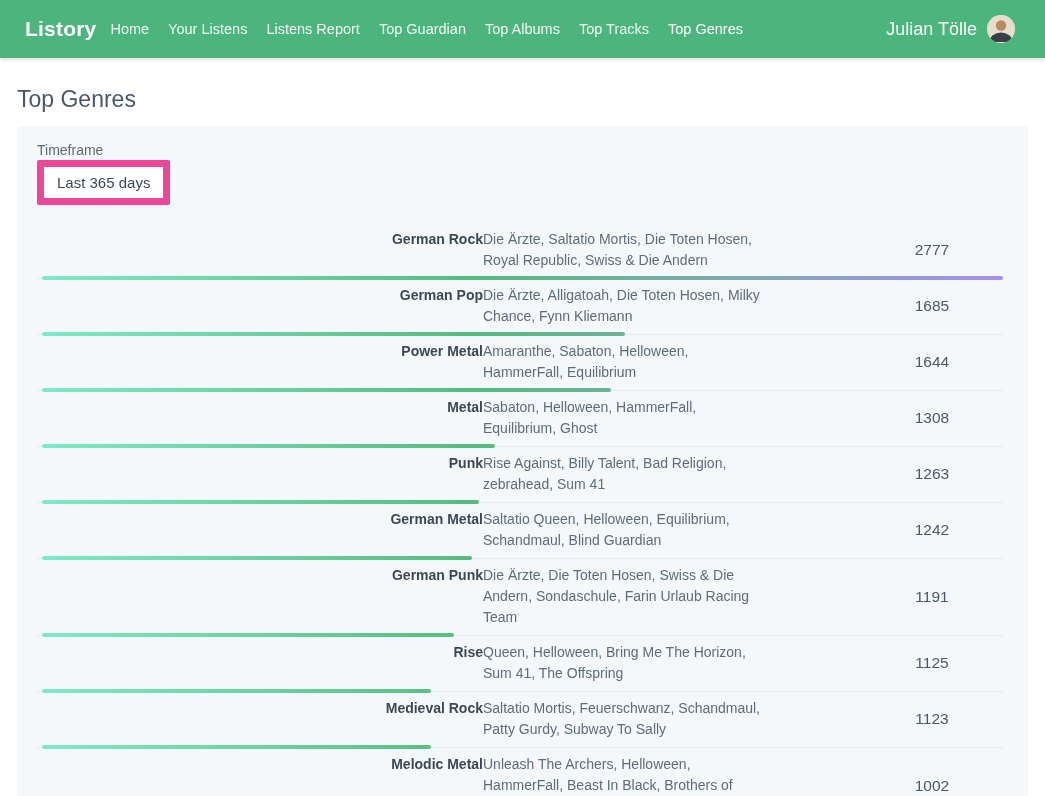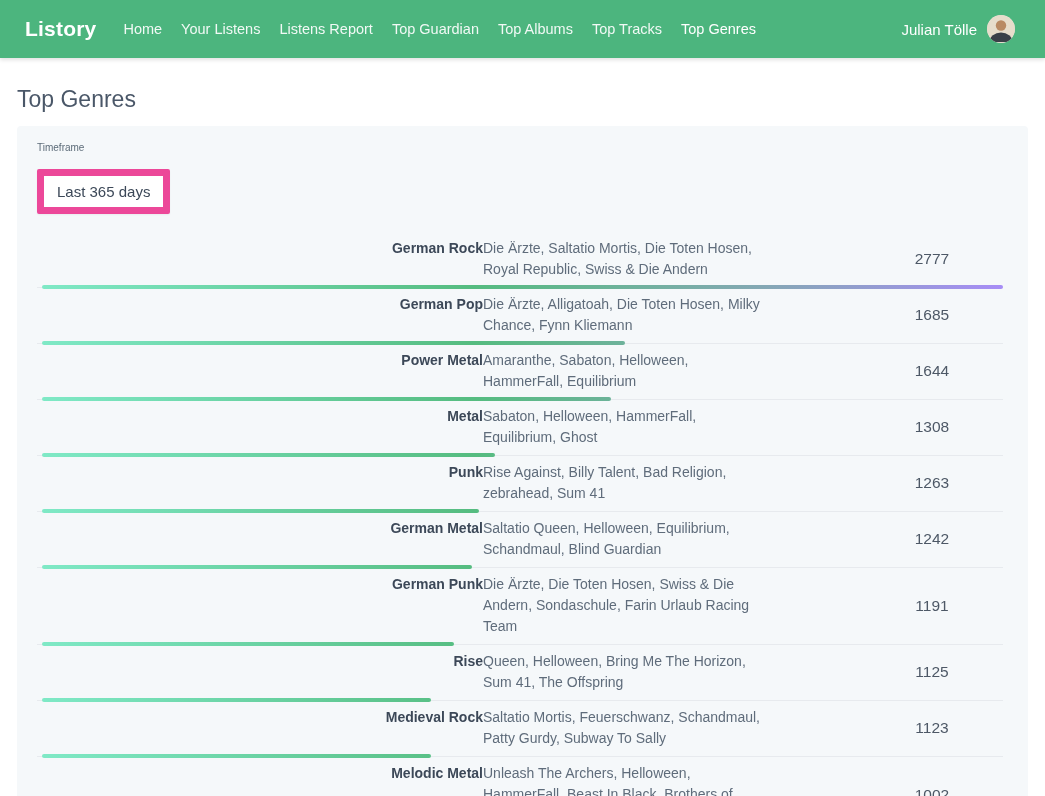--- a/index.html
+++ b/index.html
@@ -10,35 +10,35 @@
   }
   *{box-sizing:border-box;margin:0;padding:0;}
   html,body{width:1045px;height:796px;overflow:hidden;background:#fff;
     font-family:"Liberation Sans", sans-serif;}
   
   .app-header{
     height:58px;background:var(--header);display:flex;align-items:center;
     padding:0 30px 0 25px;box-shadow:0 2px 4px rgba(0,0,0,.12);
   }
   .brand{color:#fff;font-size:21px;font-weight:700;letter-spacing:.2px;cursor:pointer;}
-  nav{display:flex;align-items:center;gap:19px;margin-left:27px;flex:1;}
+  nav{display:flex;align-items:center;gap:19px;margin-left:14px;flex:1;}
   .nav-item{color:rgba(255,255,255,.92);font-size:14.5px;text-decoration:none;cursor:pointer;white-space:nowrap;}
   .nav-item.active{color:#fff;}
   .user{display:flex;align-items:center;gap:10px;cursor:pointer;}
-  .user-name{color:#fff;font-size:15px;}
+  .user-name{color:#fff;font-size:18px;}
   .avatar{width:28px;height:28px;border-radius:50%;overflow:hidden;background:#e4e0d8;flex:none;}
   .avatar svg{display:block;}
   
   main{padding:18px 17px 0;}
   .page-title{font-size:23px;font-weight:500;color:#4A5768;margin:10px 0 13px;}
   .card{
     background:var(--card-bg);border-radius:4px;padding:16px 20px;
     min-height:700px;
   }
-  .filter-label{display:block;font-size:10px;color:#5C6B78;margin-bottom:16px;}
+  .filter-label{display:block;font-size:14px;color:#5C6B78;margin-bottom:2px;}
   .timeframe-btn{
     display:inline-block;background:#fff;border:7px solid #ec4899;border-radius:2px;
     padding:7px 13px;font-size:15px;color:#3C4858;font-family:inherit;cursor:pointer;
     box-shadow:0 1px 2px rgba(0,0,0,.05);
   }
   
   .genres-table{margin-top:18px;}
   .row{
     position:relative;display:grid;grid-template-columns:441px 398px 1fr;
     padding:6px 5px 8px;min-height:53px;

